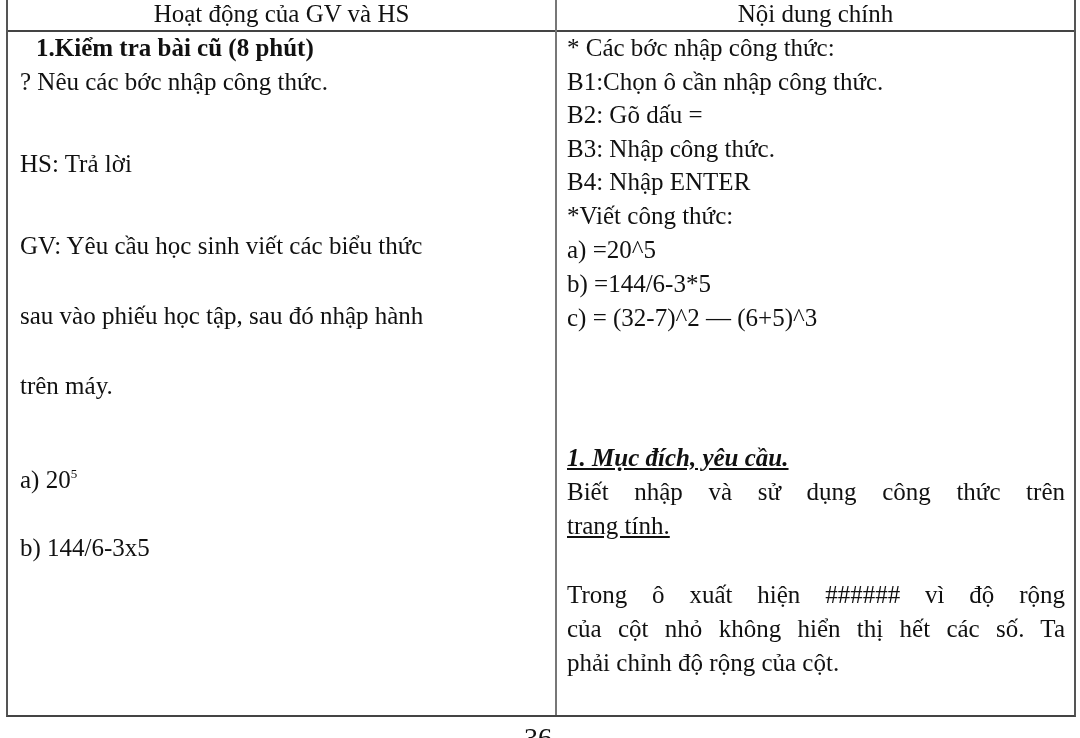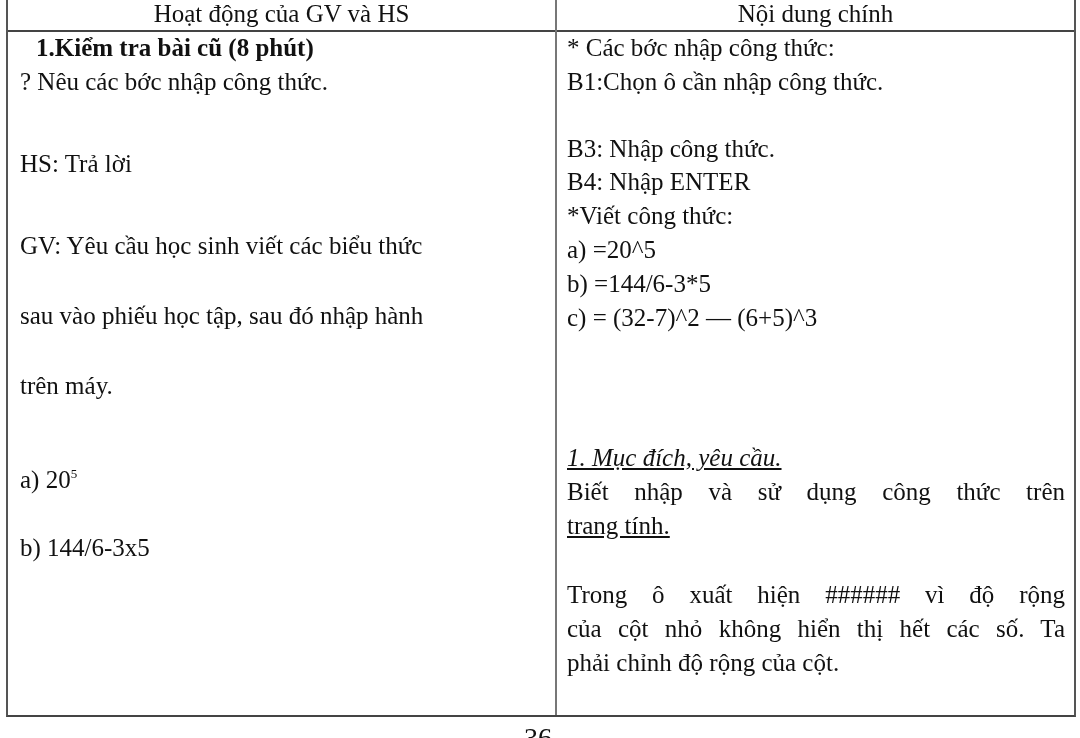--- a/index.html
+++ b/index.html
@@ -12,21 +12,21 @@
                 border-bottom: 2px solid #444; box-sizing: border-box; }
   .col-divider { position: absolute; left: 547px; top: 0; width: 2px; height: 100%; background: #777; }
   .hcell { position: absolute; top: 0; height: 32px; font-size: 25px; line-height: 32px; text-align: center; }
   .hcell.left { left: 0; width: 547px; }
   .hcell.right { left: 549px; width: 517px; }
   .cell { position: absolute; top: 34px; bottom: 0; font-size: 25px; }
   .cell.left { left: 12px; width: 530px; }
   .cell.right { left: 559px; width: 500px; }
   .line { position: absolute; left: 0; white-space: nowrap; line-height: 32px; }
   .bold { font-weight: bold; }
-  .heading-u { font-weight: normal; font-style: italic; text-decoration: underline; text-align: center; }
+  .heading-u { font-weight: bold; font-style: italic; text-decoration: underline; text-align: center; }
   .justify { white-space: normal; text-align: justify; text-align-last: justify; width: 498px; }
   sup { font-size: 13px; vertical-align: 10px; line-height: 0; }
   .page-num { position: absolute; left: 524px; top: 722px; font-size: 28px; }
 </style>
 </head>
 <body>
 
 <div class="table">
   <div class="header-row">
     <div class="hcell left">Hoạt động của GV và HS</div>
@@ -41,20 +41,21 @@
     <div class="line" style="top:198px;">GV: Yêu cầu học sinh viết các biểu thức</div>
     <div class="line" style="top:268px;">sau vào phiếu học tập, sau đó nhập hành</div>
     <div class="line" style="top:338px;">trên máy.</div>
     <div class="line" style="top:432px;text-align:center;"><span>a) 20</span><sup>5</sup></div>
     <div class="line" style="top:500px;">b) 144/6-3x5</div>
   </div>
 
   <div class="cell right">
     <div class="line" style="top:0px;">* Các bớc nhập công thức:</div>
     <div class="line" style="top:34px;">B1:Chọn ô cần nhập công thức.</div>
+    <div class="line" style="top:67px;">B2: Gõ dấu =</div>
     <div class="line" style="top:101px;">B3: Nhập công thức.</div>
     <div class="line" style="top:134px;">B4: Nhập ENTER</div>
     <div class="line" style="top:168px;">*Viết công thức:</div>
     <div class="line" style="top:202px;">a) =20^5</div>
     <div class="line" style="top:236px;">b) =144/6-3*5</div>
     <div class="line" style="top:270px;">c) = (32-7)^2 — (6+5)^3</div>
     <div class="line heading-u" style="top:410px;">1. Mục đích, yêu cầu.</div>
     <div class="line justify" style="top:444px;">Biết nhập và sử dụng công thức trên</div>
     <div class="line" style="top:478px;text-decoration:underline;">trang tính.</div>
     <div class="line justify" style="top:547px;">Trong ô xuất hiện ###### vì  độ rộng</div>

